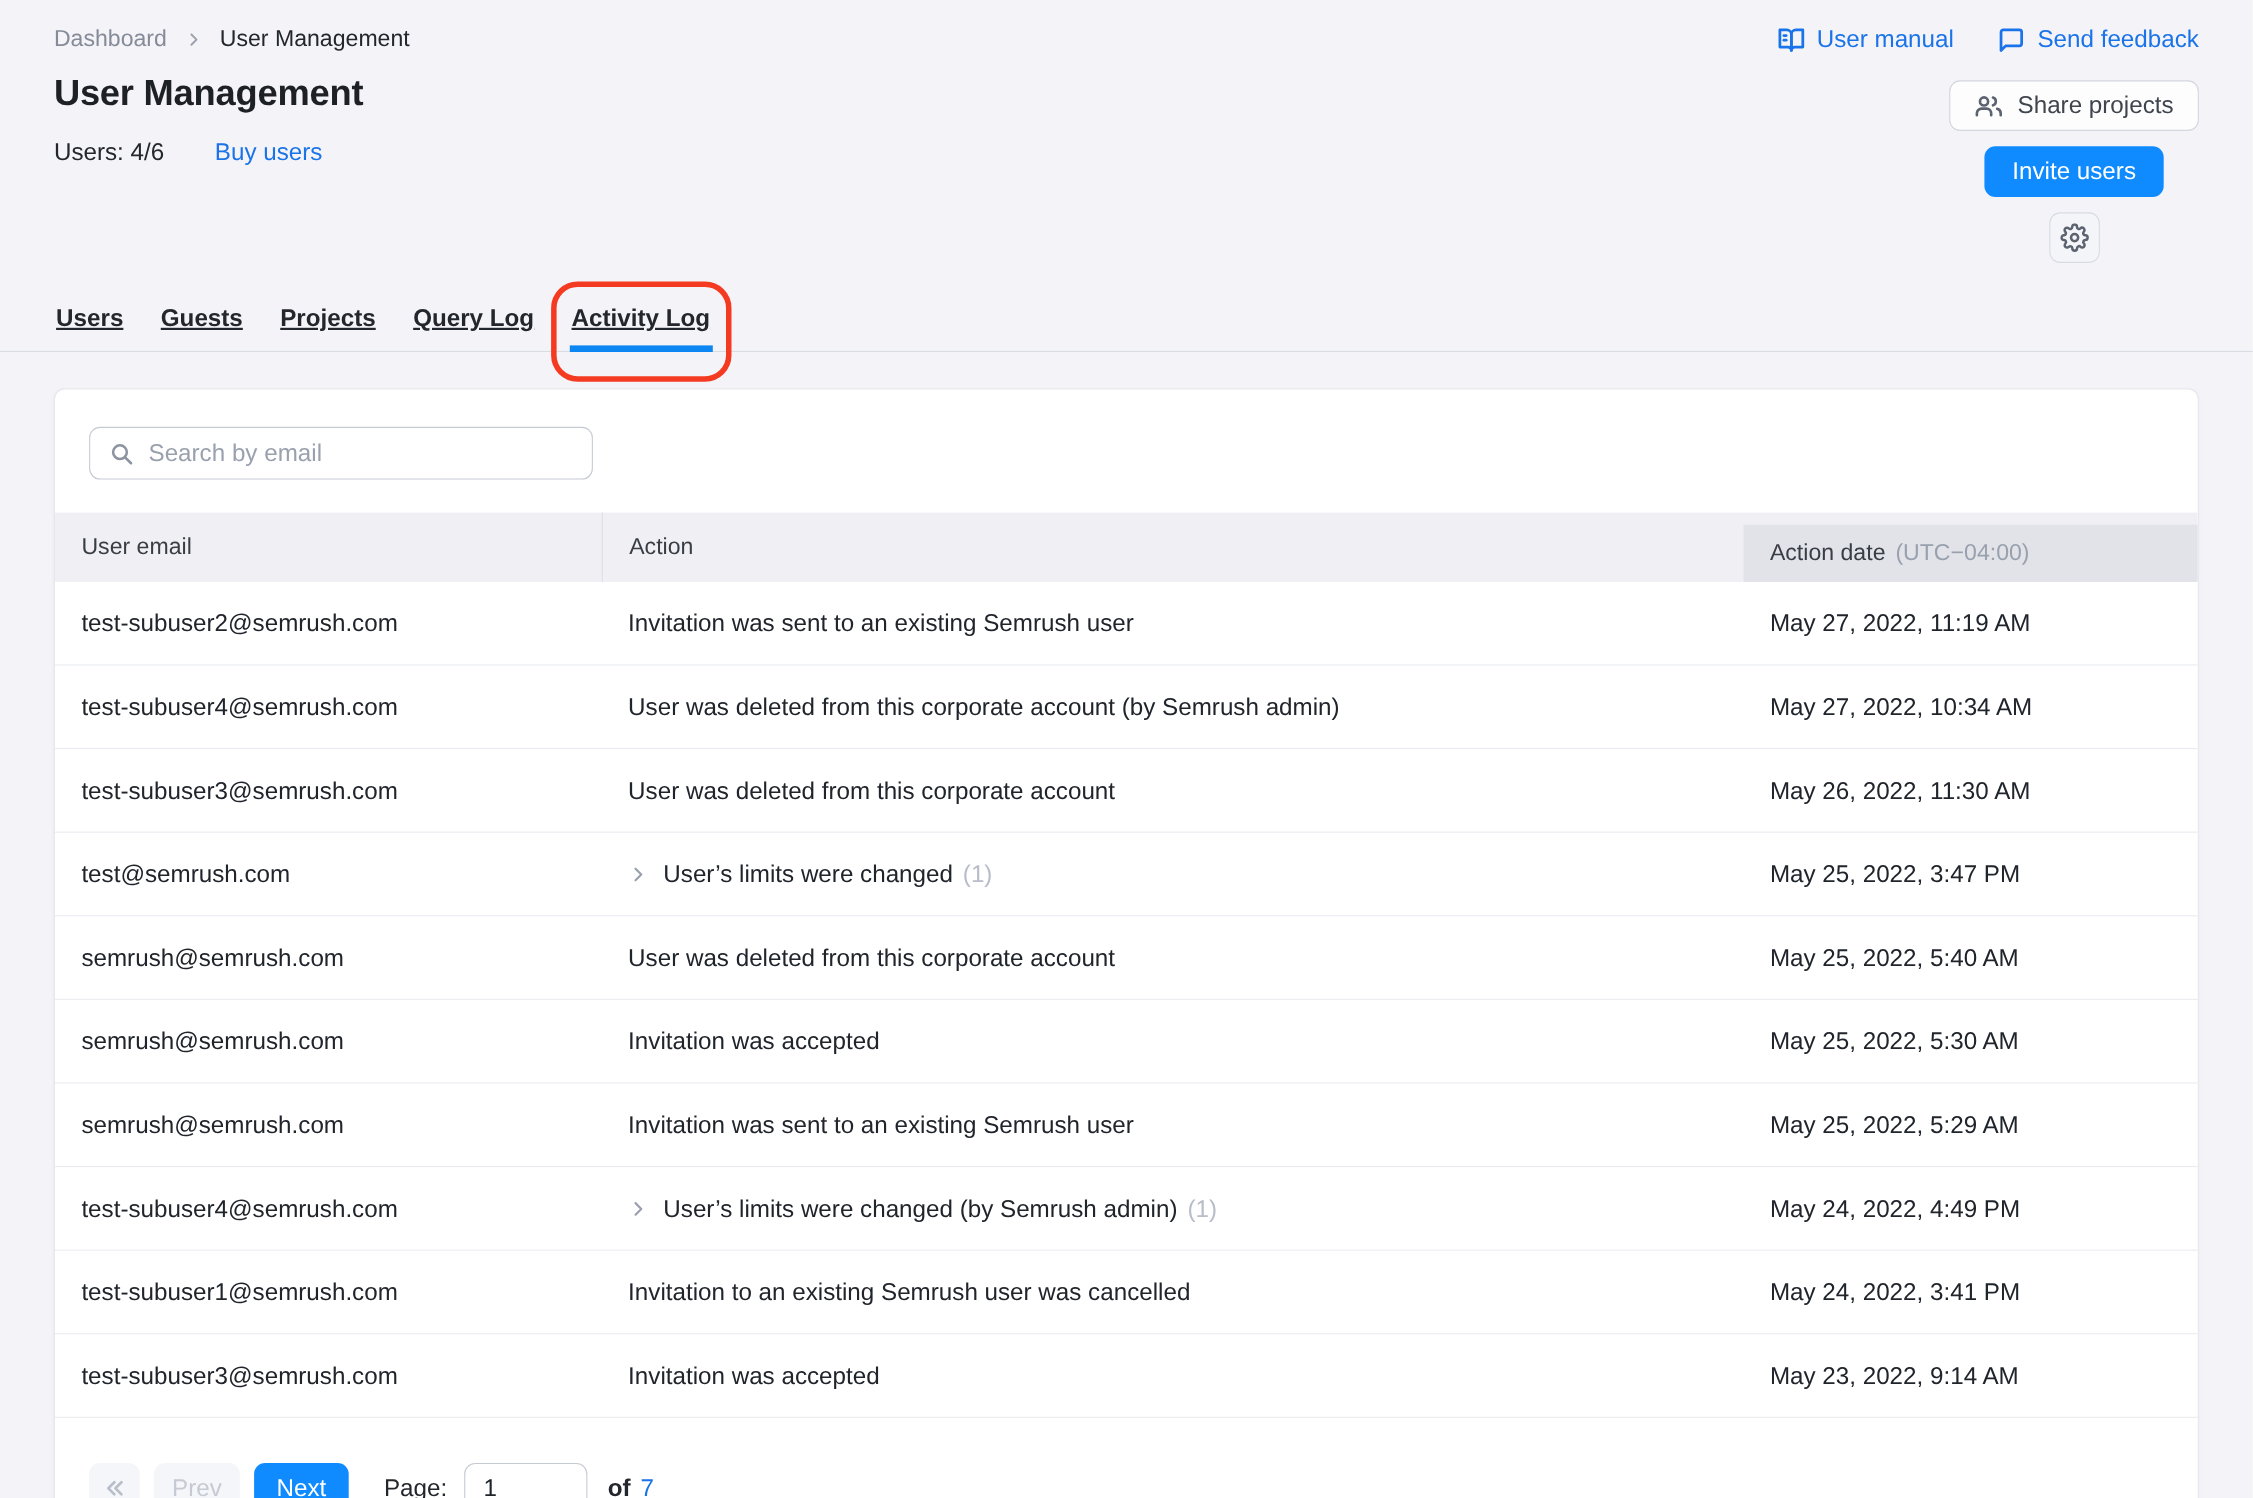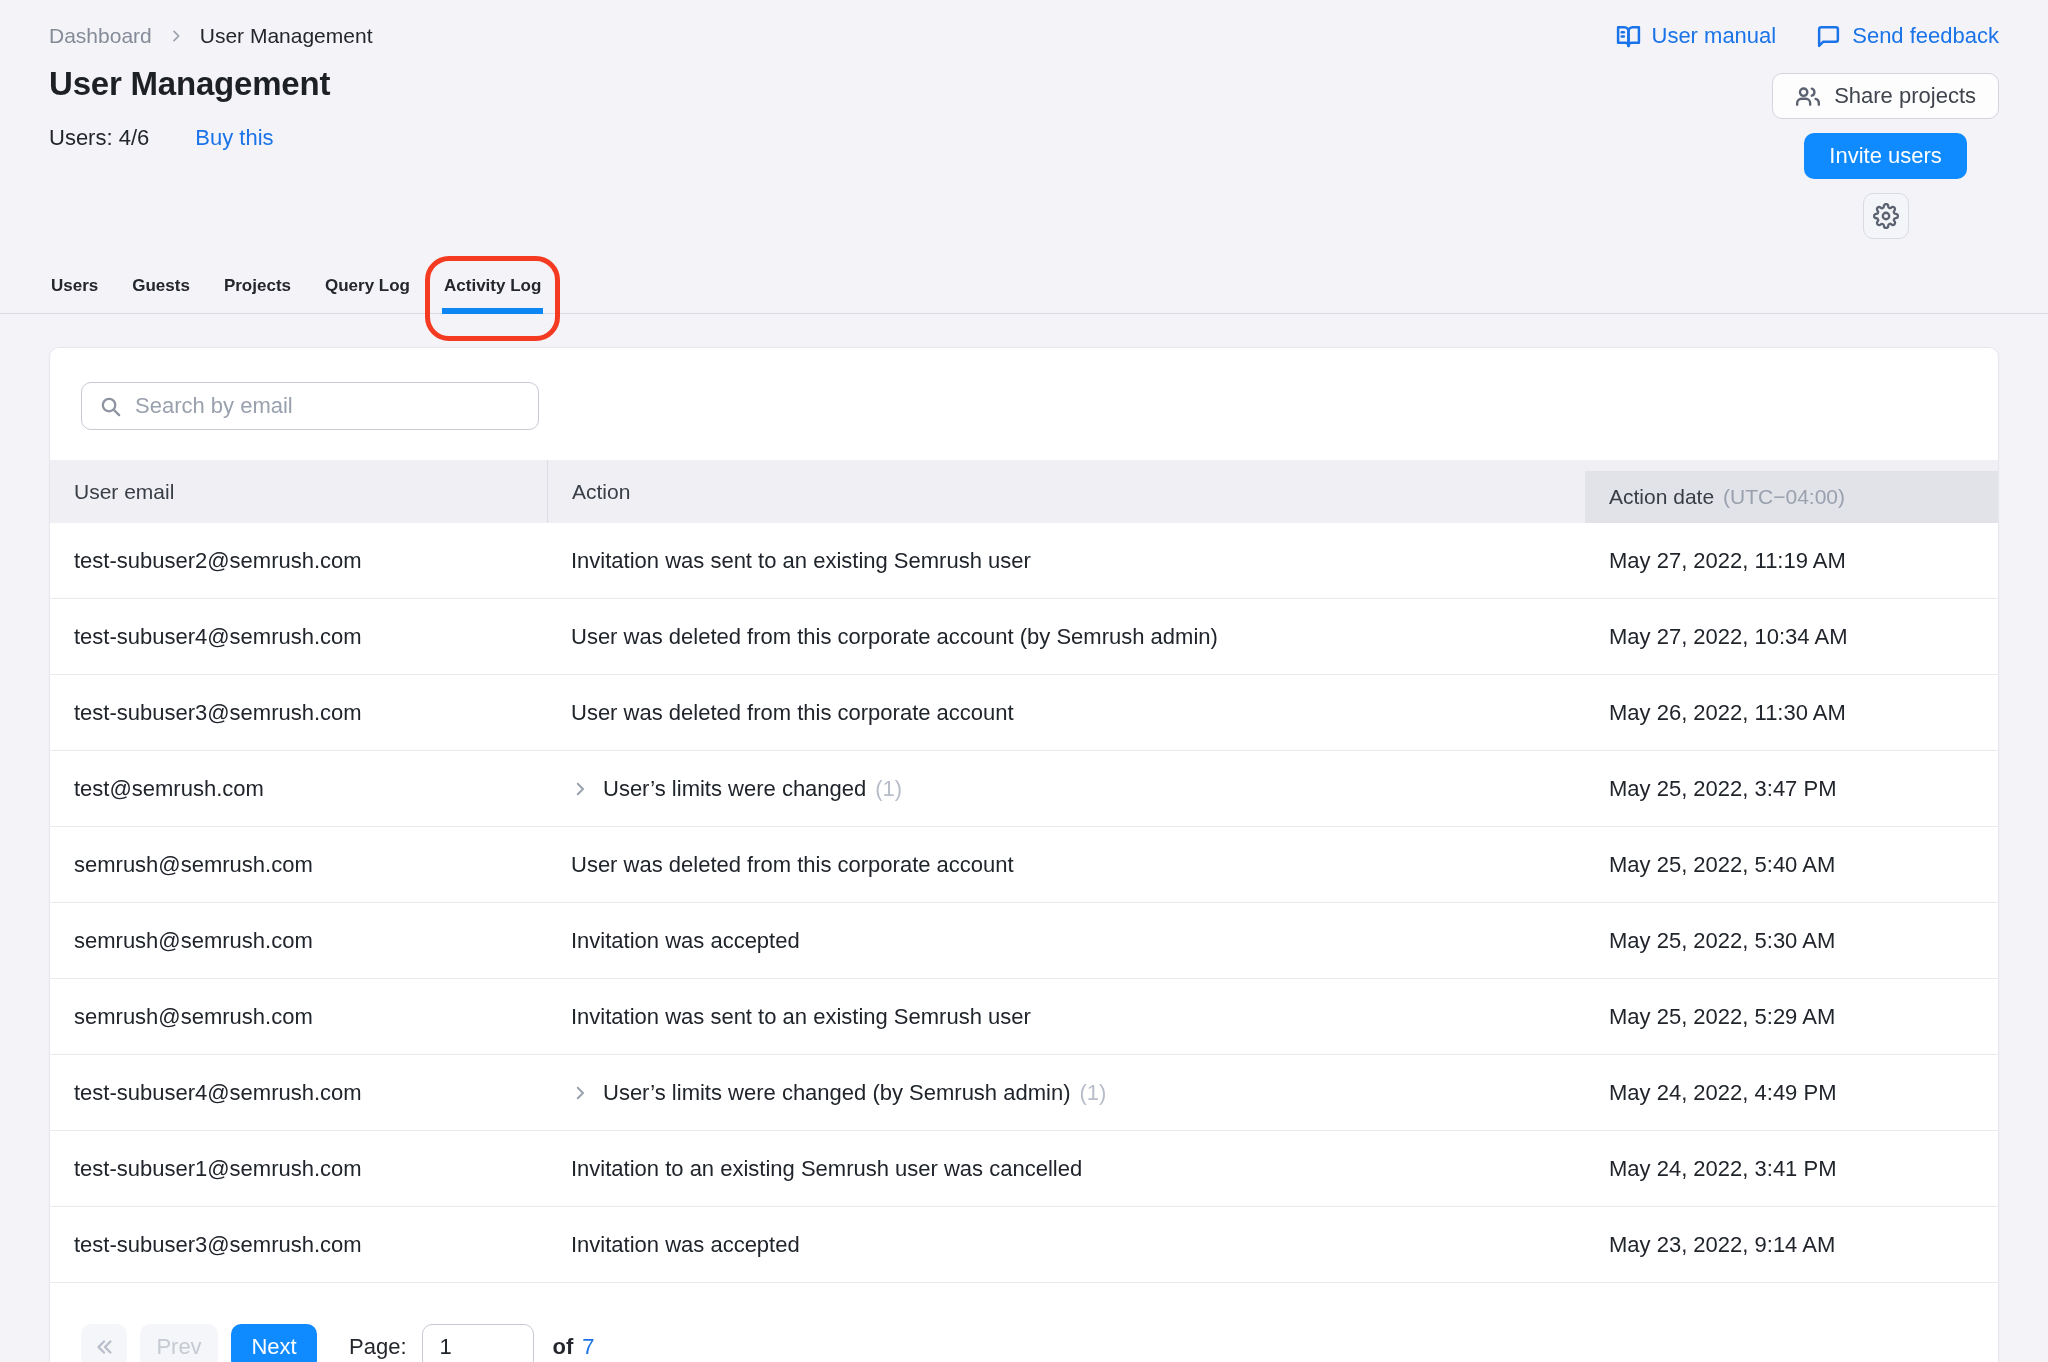--- a/index.html
+++ b/index.html
@@ -28,21 +28,21 @@
   .users-count { color:#23262c; }
   .buy-more { color:#1a73e8; cursor:pointer; }
   .actions { display:flex; align-items:center; gap:14px; margin-top:8px;flex-direction:column; }
   .btn { height:46px; border-radius:10px; font-size:22px; display:flex; align-items:center; justify-content:center; cursor:pointer; }
   .btn-secondary { gap:13px; padding:0 22px; background:#fdfdfe; border:1px solid #d3d6de; color:#3f444d; }
   .btn-primary { padding:0 25px; background:#108bff; color:#fff; font-weight:500; border:none; }
   .btn-gear { width:46px; background:#f4f5f8; border:1px solid #d8dbe2; color:#5b6270; }
 
   
   .tabs-bar { margin-top:24px; padding:0 49px; display:flex; gap:30px; border-bottom:1px solid #dadce3; position:relative; }
-  .tab { font-size:17px; font-weight:600; color:#23262c; padding:13px 2px 17px; position:relative; cursor:pointer; white-space:nowrap; }
+  .tab { font-size:22px; font-weight:600; color:#23262c; padding:13px 2px 17px; position:relative; cursor:pointer; white-space:nowrap;text-decoration:underline; }
   .tab.active::after { content:""; position:absolute; left:0; right:0; bottom:-1px; height:6px; background:#0c86f2; }
   .annotation-oval { position:absolute; left:-17px; right:-17px; top:-7px; bottom:-28px; border:5px solid #f43b22; border-radius:24px; pointer-events:none; z-index:5; }
 
   
   .card { margin:33px 49px 0; height:1070px; background:#fff; border:1px solid #e7e8ee; border-radius:10px; box-shadow:0 1px 3px rgba(25,28,33,0.04); display:flex; flex-direction:column; overflow:hidden; }
   .search-wrap { padding:34px 31px 30px; }
   .search-box { width:458px; height:48px; border:1px solid #c6cad3; border-radius:10px; display:flex; align-items:center; gap:13px; padding:0 17px; background:#fff; }
   .search-box svg { flex:none; }
   .search-input { flex:1; border:none; outline:none; font-size:22px; color:#20242b; background:transparent; font-family:"Liberation Sans", sans-serif; }
   .search-input::placeholder { color:#9aa1ae; }
@@ -103,21 +103,21 @@
       <span>Send feedback</span>
     </span>
   </div>
 </div>
 
 <div class="title-row">
   <div>
     <div class="page-title">User Management</div>
     <div class="users-line">
       <span class="users-count">Users: 4/6</span>
-      <span class="buy-more">Buy this</span>
+      <span class="buy-more">Buy users</span>
     </div>
   </div>
   <div class="actions">
     <div class="btn btn-secondary">
       <svg width="26" height="26" viewBox="0 0 24 24" fill="none" stroke="#5b6270" stroke-width="2.2" stroke-linecap="round" stroke-linejoin="round">
           <path d="M14 20v-1.5a4 4 0 0 0-4-4H6a4 4 0 0 0-4 4V20"></path>
           <circle cx="8" cy="8.5" r="3.4"></circle>
           <path d="M22 20v-1.5a4 4 0 0 0-3-3.85"></path>
           <path d="M15.5 5.25a3.4 3.4 0 0 1 0 6.5"></path>
         </svg>

